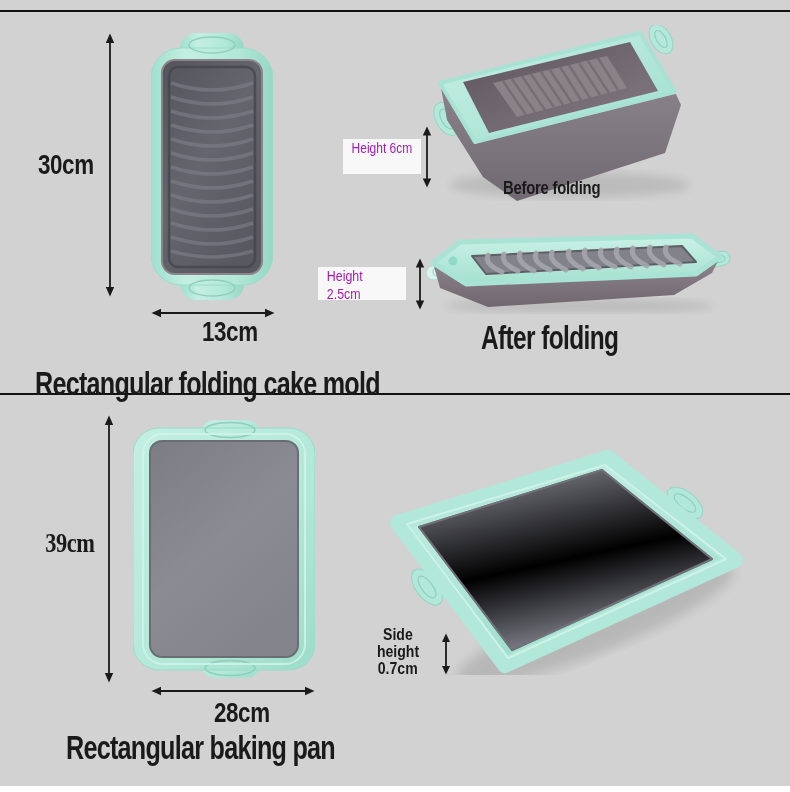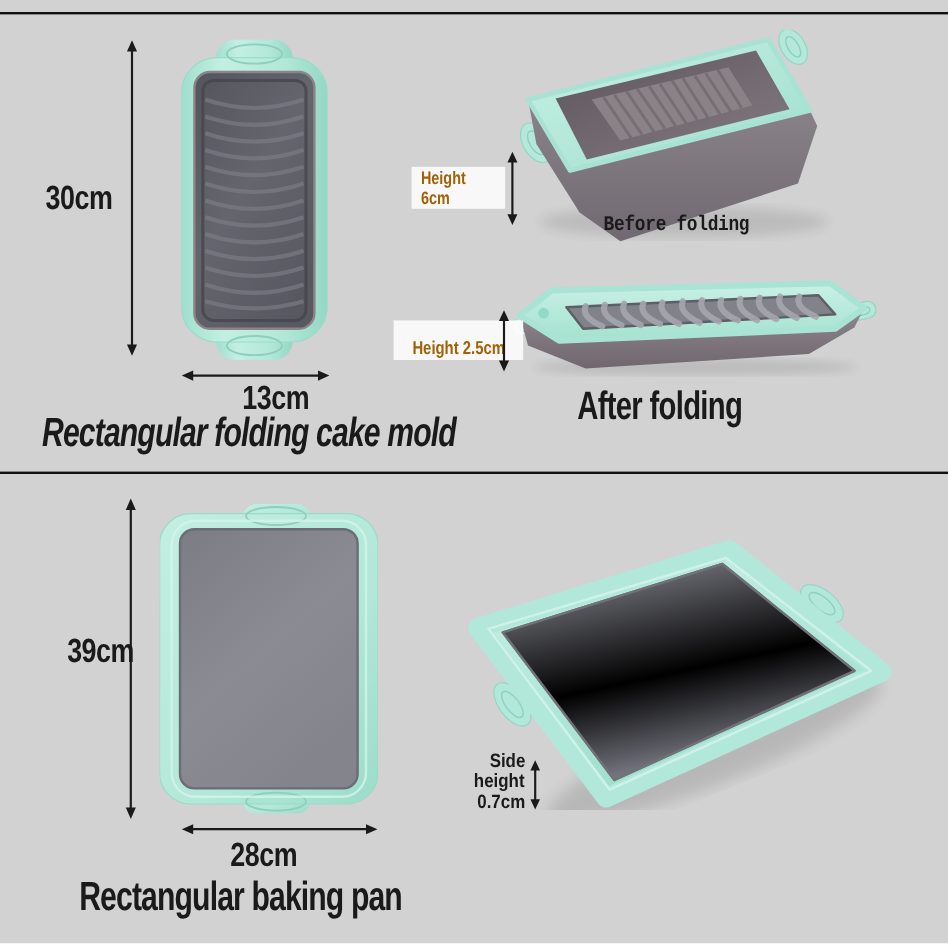--- a/index.html
+++ b/index.html
@@ -7,23 +7,23 @@
   #stage{position:relative;width:790px;height:792px;background:#ffffff;overflow:hidden;}
   .gray-bg{position:absolute;left:0;top:0;width:790px;height:786px;background:#d2d2d2;}
   .hline{position:absolute;left:0;width:790px;height:2px;background:#111111;}
   .abs{position:absolute;}
   .lbl{position:absolute;color:#1a1a1a;font-weight:700;white-space:nowrap;}
   .ctr{text-align:center;}
   .sx{display:inline-block;transform:scaleX(0.8);transform-origin:center center;}
   .sxl{display:inline-block;transform:scaleX(0.74);transform-origin:left center;}
   .dim{font-size:28px;letter-spacing:-0.5px;}
   .title{font-size:34px;letter-spacing:-1px;}
-  .cap-sm{font-size:17.5px;letter-spacing:-0.3px;font-family:Liberation Mono, monospace;}
+  .cap-sm{font-size:17.5px;letter-spacing:-0.3px;}
   .cap-lg{font-size:33px;letter-spacing:-0.8px;}
-  .boxlbl{position:absolute;background:rgba(251,251,251,0.92);display:flex;align-items:flex-end;justify-content:center;color:#a16207;font-weight:700;}
+  .boxlbl{position:absolute;background:rgba(251,251,251,0.92);display:flex;align-items:flex-start;justify-content:center;color:#a21caf;font-weight:400;}
   .side-lbl{font-size:16px;line-height:17px;}
   svg{display:block;}
 </style>
 </head>
 <body>
 
 <div id="stage">
   <div class="gray-bg"></div>
   <div class="hline" style="top:10px;"></div>
   <div class="hline" style="top:393px;"></div>
@@ -79,21 +79,21 @@
 
     <svg class="abs" style="left:151px;top:305px;" width="124" height="16" viewBox="0 0 124 16">
       <line x1="8" y1="8" x2="116" y2="8" stroke="#1a1a1a" stroke-width="1.8"></line>
       <polygon points="0.5,8 10,3.8 10,12.2" fill="#1a1a1a"></polygon>
       <polygon points="123.5,8 114,3.8 114,12.2" fill="#1a1a1a"></polygon>
     </svg>
     <div class="lbl dim ctr" style="left:180px;top:316px;width:100px;">
       <span class="sx">13cm</span>
     </div>
 
-    <div class="lbl title" style="left:35px;top:342px;font-style:italic;">
+    <div class="lbl title" style="left:35px;top:364px;">
       <span class="sxl">Rectangular folding cake mold</span>
     </div>
 
     <svg class="abs" style="left:425px;top:25px;" width="330" height="185" viewBox="0 0 330 185">
       <defs>
         <linearGradient id="m2taupe" x1="0" y1="0" x2="0" y2="1">
           <stop offset="0" stop-color="#968e94"></stop>
             <stop offset="1" stop-color="#716971"></stop>
         </linearGradient>
         <linearGradient id="m2mint" x1="0" y1="0" x2="1" y2="1">
@@ -184,21 +184,21 @@
         <path d="M161,18 Q157,27 175,36"></path>
           <path d="M177,18 Q173,27 191,35"></path>
           <path d="M193,17 Q189,26 207,35"></path>
         <path d="M209,16 Q205,25 223,34"></path>
           <path d="M226,15 Q222,24 240,33"></path>
           <path d="M242,15 Q238,24 256,32"></path>
       </g>
       <circle cx="29" cy="29" r="4.5" fill="#86d7c3" opacity="0.8"></circle>
     </svg>
 
-    <div class="boxlbl" style="left:328px;top:267px;width:108px;height:33px;">
+    <div class="boxlbl" style="left:318px;top:267px;width:88px;height:33px;">
       <span class="sx" style="font-size:15.5px;">Height 2.5cm</span>
     </div>
     <svg class="abs" style="left:412px;top:258px;" width="16" height="52" viewBox="0 0 16 52">
       <line x1="8" y1="7" x2="8" y2="45" stroke="#1a1a1a" stroke-width="1.8"></line>
       <polygon points="8,0.5 3.8,9.5 12.2,9.5" fill="#1a1a1a"></polygon>
       <polygon points="8,51.5 3.8,42.5 12.2,42.5" fill="#1a1a1a"></polygon>
     </svg>
     <div class="lbl cap-lg" style="left:481px;top:319px;text-align:center;">
       <span class="sxl">After folding</span>
     </div>
@@ -226,30 +226,30 @@
       <ellipse cx="97" cy="248" rx="25" ry="7.5" fill="none" stroke="#8fcebb" stroke-width="1.5"></ellipse>
       <rect x="10" y="14" width="162" height="230" rx="20" fill="none" stroke="#d4f4ea" stroke-width="2" opacity="0.8"></rect>
       <rect x="17" y="21" width="148" height="216" rx="12" fill="url(#p1int)" stroke="#6b6c74" stroke-width="2"></rect>
     </svg>
 
     <svg class="abs" style="left:101px;top:415px;" width="16" height="268" viewBox="0 0 16 268">
       <line x1="8" y1="8" x2="8" y2="260" stroke="#1a1a1a" stroke-width="1.8"></line>
       <polygon points="8,0.5 3.8,10 12.2,10" fill="#1a1a1a"></polygon>
       <polygon points="8,267.5 3.8,258 12.2,258" fill="#1a1a1a"></polygon>
     </svg>
-    <div class="lbl dim ctr" style="left:44px;top:527px;width:80px;">
+    <div class="lbl dim ctr" style="left:30px;top:527px;width:80px;font-family:Liberation Serif, serif;">
       <span class="sx">39cm</span>
     </div>
 
     <svg class="abs" style="left:151px;top:683px;" width="164" height="16" viewBox="0 0 164 16">
       <line x1="8" y1="8" x2="156" y2="8" stroke="#1a1a1a" stroke-width="1.8"></line>
       <polygon points="0.5,8 10,3.8 10,12.2" fill="#1a1a1a"></polygon>
       <polygon points="163.5,8 154,3.8 154,12.2" fill="#1a1a1a"></polygon>
     </svg>
-    <div class="lbl dim ctr" style="left:170px;top:697px;width:100px;">
+    <div class="lbl dim ctr" style="left:192px;top:697px;width:100px;">
       <span class="sx">28cm</span>
     </div>
 
     <div class="lbl title" style="left:66px;top:728px;text-align:right;">
       <span class="sxl">Rectangular baking pan</span>
     </div>
 
     <svg class="abs" style="left:385px;top:445px;" width="370" height="230" viewBox="0 0 370 230">
       <defs>
         <linearGradient id="p2mint" x1="0" y1="0" x2="0.4" y2="1">
@@ -274,21 +274,21 @@
       <g transform="rotate(53 42 142)">
         <ellipse cx="42" cy="142" rx="21" ry="11" fill="#b2e8d9" stroke="#93d6c4" stroke-width="1"></ellipse>
         <ellipse cx="42" cy="142" rx="13" ry="5.5" fill="none" stroke="#8fd0be" stroke-width="1.2"></ellipse>
       </g>
       <polygon points="223,13 350,115 120,220 13,78" fill="url(#p2mint)" stroke="#b2e8d9" stroke-width="16" stroke-linejoin="round"></polygon>
       <polygon points="220,20 341,114 123,213 22,79" fill="none" stroke="#e2f8f1" stroke-width="2" opacity="0.6" stroke-linejoin="round"></polygon>
       <polygon points="217,25 327,114 127,205 34,82" fill="#88899311" stroke="#707179" stroke-width="2" stroke-linejoin="round"></polygon>
       <polygon points="217,25 327,114 127,205 34,82" fill="url(#p2int)" stroke="#707179" stroke-width="2" stroke-linejoin="round"></polygon>
     </svg>
 
-    <div class="lbl side-lbl ctr" style="left:356px;top:626px;width:84px;text-align:right;">
+    <div class="lbl side-lbl ctr" style="left:356px;top:626px;width:84px;">
       <span class="sx" style="transform:scaleX(0.88);">Side</span><br>
       <span class="sx" style="transform:scaleX(0.88);">height</span><br>
       <span class="sx" style="transform:scaleX(0.88);">0.7cm</span>
     </div>
     <svg class="abs" style="left:438px;top:633px;" width="16" height="42" viewBox="0 0 16 42">
       <line x1="8" y1="6" x2="8" y2="36" stroke="#1a1a1a" stroke-width="1.8"></line>
       <polygon points="8,0.5 4,9 12,9" fill="#1a1a1a"></polygon>
       <polygon points="8,41.5 4,33 12,33" fill="#1a1a1a"></polygon>
     </svg>
   </div>

